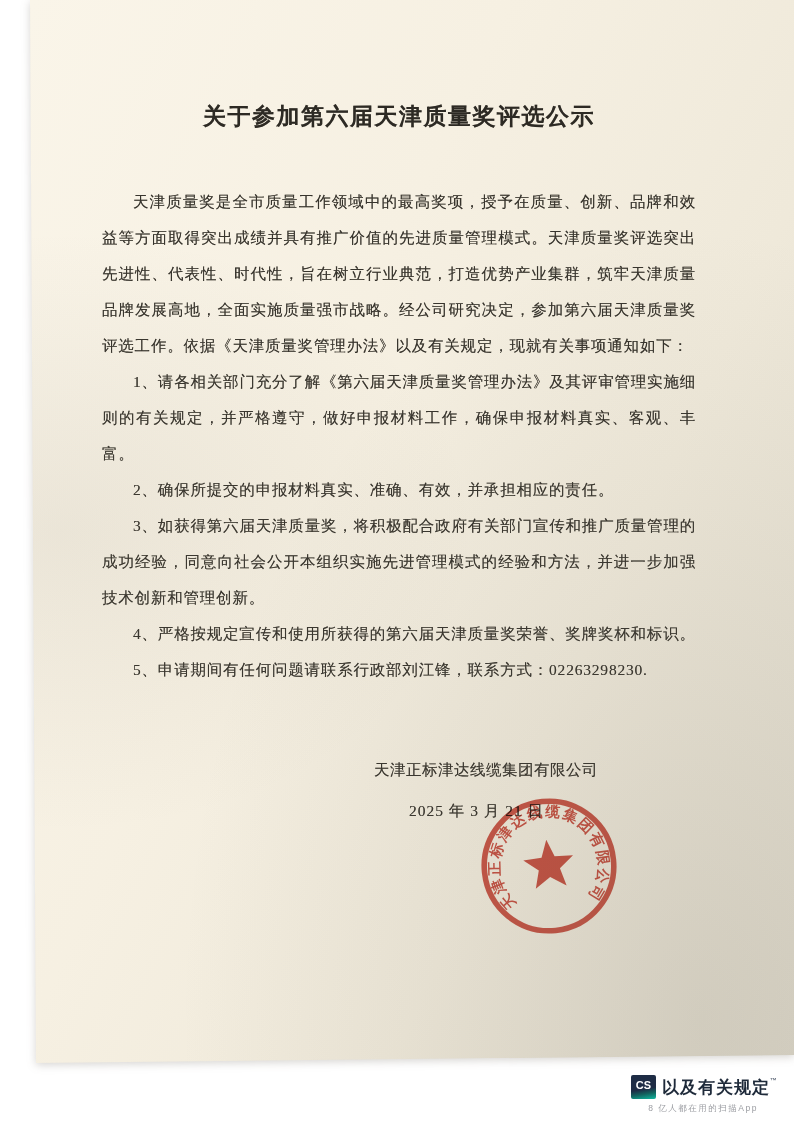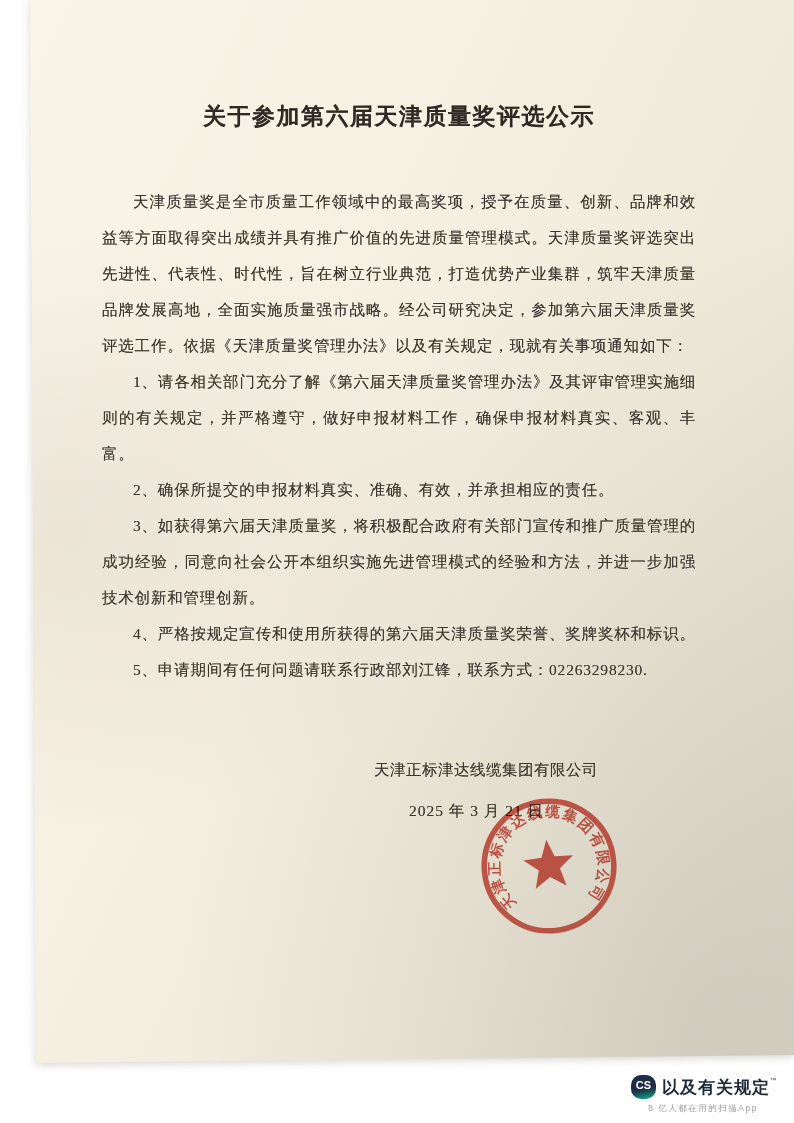--- a/index.html
+++ b/index.html
@@ -90,21 +90,21 @@
     text-align: center;
   }
   .wm-row {
     display: flex;
     align-items: center;
     justify-content: flex-end;
     gap: 6px;
   }
   .wm-logo {
     width: 25px; height: 24px;
-    border-radius: 10px;
+    border-radius: 2px;
     background: linear-gradient(170deg, #1e2c45 0%, #1e2c45 58%, #13645f 76%, #0fb9a0 100%);
     color: #ffffff;
     font-family: "Liberation Sans", "DejaVu Sans", sans-serif;
     font-weight: bold;
     font-size: 11px;
     line-height: 21px;
     text-align: center;
   }
   .wm-name {
     font-family: "Liberation Sans", "DejaVu Sans", sans-serif;

